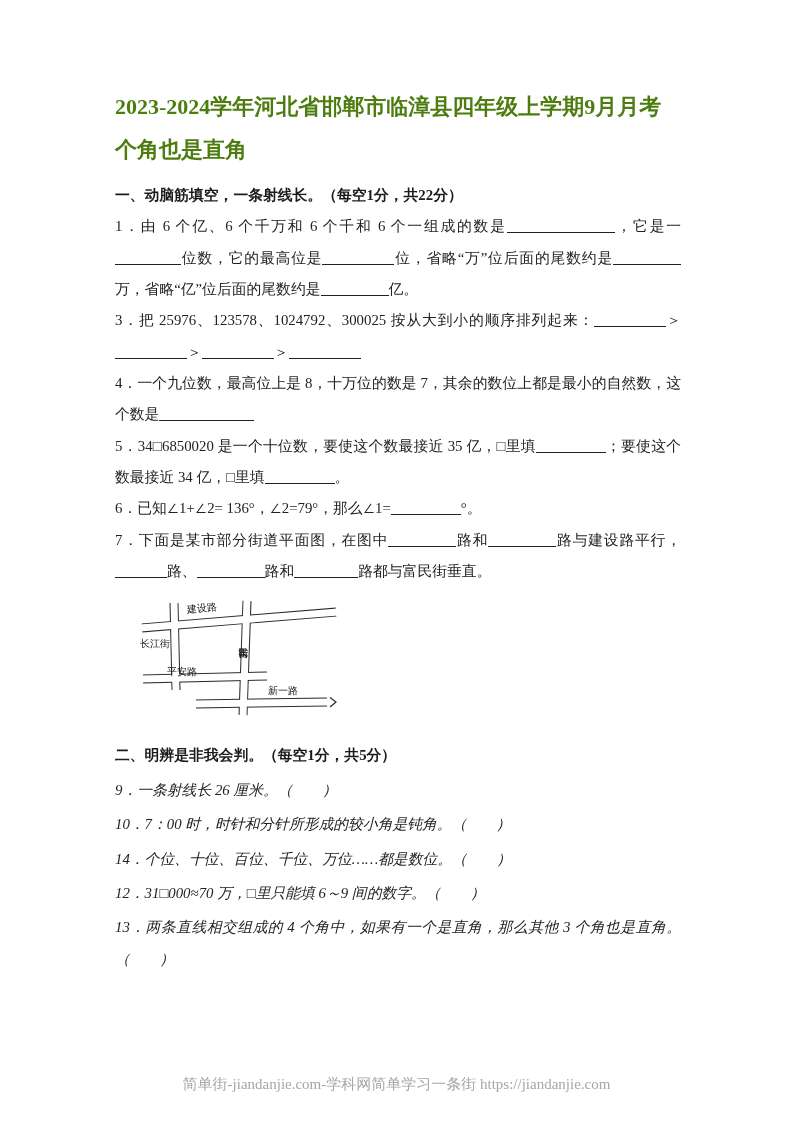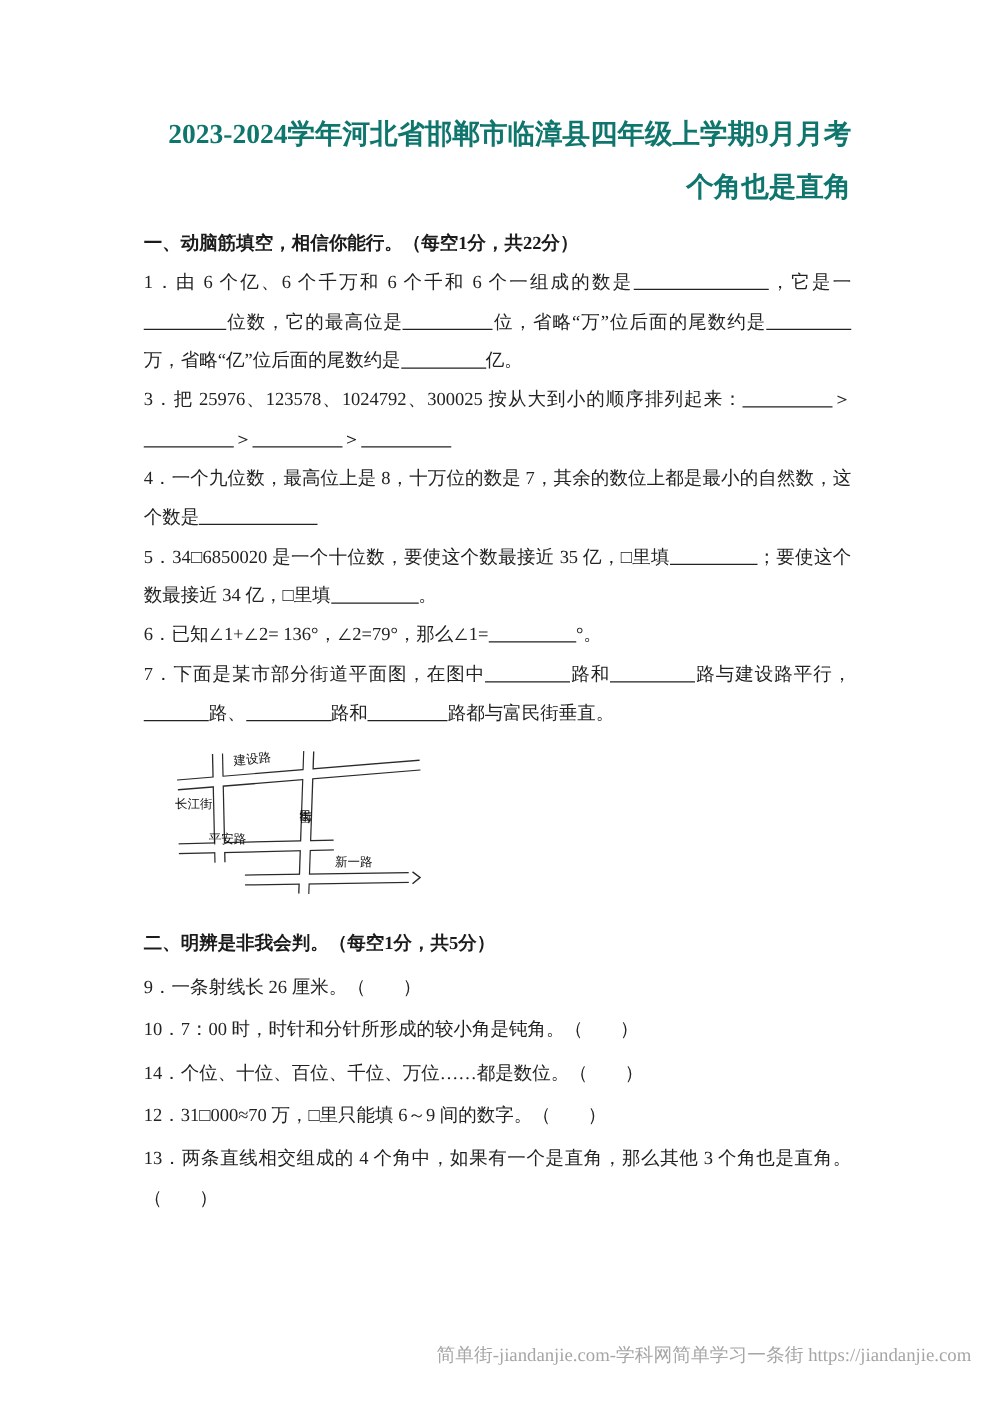--- a/index.html
+++ b/index.html
@@ -10,39 +10,39 @@
     color:#222222;
     overflow:hidden;
   }
   .page {
     position:relative;
     width:793px; height:1122px;
     padding:86px 112px 0 115px;
     background:#ffffff;
   }
   .title {
-    text-align:right;
+    text-align:left;
     font-weight:bold;
     font-size:22px;
     line-height:1.95;
     margin-bottom:8px;
-    color:#0f766e;
+    color:#4d7c0f;
   }
   .sec {
     font-size:14.8px;
     font-weight:bold;
     line-height:2.12;
     color:#1b1b1b;
   }
   .q {
     font-size:14.8px;
     line-height:2.12;
     text-align:justify;
   }
-  .judge { margin-top:3px; }
+  .judge { margin-top:3px;font-style:italic; }
   .blank {
     display:inline-block;
     border-bottom:1px solid #222;
     height:14px;
     vertical-align:-2px;
   }
   .map-wrap {
     position:relative;
     width:205px; height:125px;
     margin:12px 0 16px 24px;
@@ -55,37 +55,37 @@
     white-space:nowrap;
     line-height:1.1;
   }
   #lbl-jianshe { left:48px; top:5px; transform:rotate(-6deg); transform-origin:left center; }
   #lbl-changjiang { left:1px; top:39px; }
   #lbl-pingan { left:28px; top:67px; }
   #lbl-fumin { left:99px; top:41px; writing-mode:vertical-rl; text-orientation:upright; height:42px; }
   #lbl-xinyi { left:129px; top:86px; }
   .footer {
     position:absolute;
-    left:0; right:16px; bottom:28px;
-    text-align:right;
+    left:0; right:0; bottom:28px;
+    text-align:center;
     color:#a6a6a6;
     font-size:15px;
   }
 </style>
 </head>
 <body>
 
 <div class="page">
 
   <div class="title">
     <div>2023-2024学年河北省邯郸市临漳县四年级上学期9月月考</div>
     <div>个角也是直角</div>
   </div>
 
-  <p class="sec">一、动脑筋填空，相信你能行。（每空1分，共22分）</p>
+  <p class="sec">一、动脑筋填空，一条射线长。（每空1分，共22分）</p>
 
   <p class="q">1．由 6 个亿、6 个千万和 6 个千和 6 个一组成的数是<span class="blank" style="width: 108px;"></span>，它是一<span class="blank" style="width: 66px;"></span>位数，它的最高位是<span class="blank" style="width: 72px;"></span>位，省略“万”位后面的尾数约是<span class="blank" style="width: 68px;"></span>万，省略“亿”位后面的尾数约是<span class="blank" style="width: 68px;"></span>亿。</p>
   <p class="q">3．把 25976、123578、1024792、300025 按从大到小的顺序排列起来：<span class="blank" style="width: 72px;"></span>＞<span class="blank" style="width: 72px;"></span>＞<span class="blank" style="width: 72px;"></span>＞<span class="blank" style="width: 72px;"></span></p>
   <p class="q">4．一个九位数，最高位上是 8，十万位的数是 7，其余的数位上都是最小的自然数，这个数是<span class="blank" style="width: 95px;"></span></p>
   <p class="q">5．34□6850020 是一个十位数，要使这个数最接近 35 亿，□里填<span class="blank" style="width: 70px;"></span>；要使这个数最接近 34 亿，□里填<span class="blank" style="width: 70px;"></span>。</p>
   <p class="q">6．已知∠1+∠2= 136°，∠2=79°，那么∠1=<span class="blank" style="width: 70px;"></span>°。</p>
   <p class="q">7．下面是某市部分街道平面图，在图中<span class="blank" style="width: 68px;"></span>路和<span class="blank" style="width: 68px;"></span>路与建设路平行，<span class="blank" style="width: 52px;"></span>路、<span class="blank" style="width: 68px;"></span>路和<span class="blank" style="width: 64px;"></span>路都与富民街垂直。</p>
 
   <div class="map-wrap">
     <svg width="205" height="125" viewBox="0 0 205 125">

